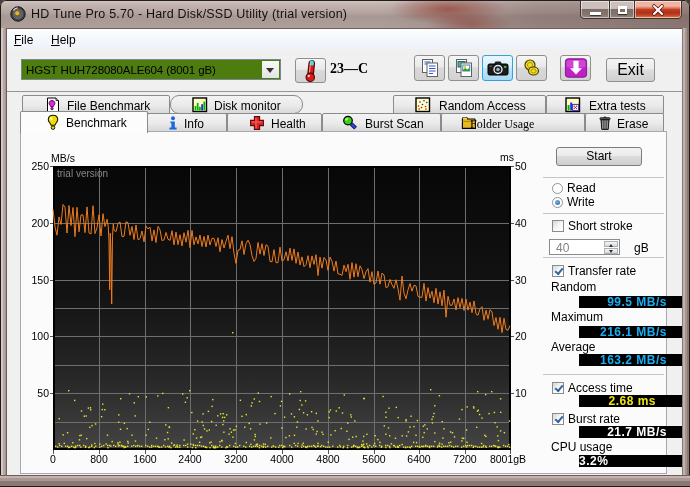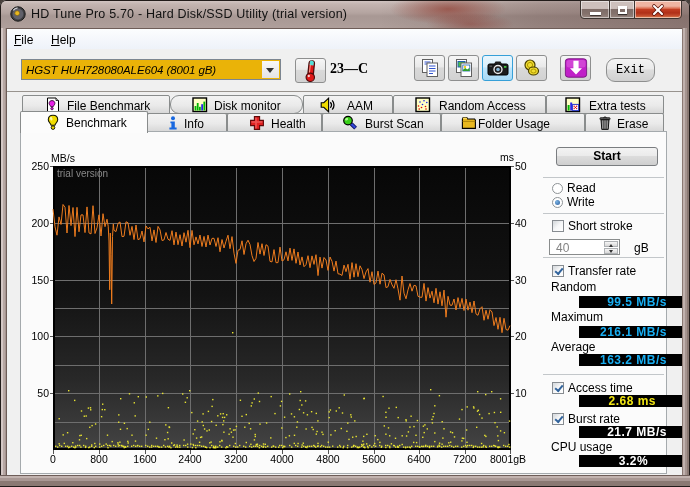--- a/index.html
+++ b/index.html
@@ -34,41 +34,41 @@
   background:linear-gradient(to bottom,#efb4a2 0 30%,#d96a4e 44%,#c23d22 50%,#b03018 70%,#c24a2c 85%,#db8352 100%); }
 .capglyph { position:absolute; color:#fff; }
 #btnmin .capglyph { left:9px; top:11px; width:11px; height:3px; background:#fff; box-shadow:0 1px 1px rgba(0,0,0,0.6); }
 #btnmax .capglyph { left:8px; top:5px; width:9px; height:8px; border:2px solid #fff; border-top-width:3px; box-shadow:0 1px 1px rgba(0,0,0,0.6); }
 
 #client { position:absolute; left:7px; top:28px; width:675px; height:447px; background:#f0f0f0; border-top:1px solid #6e5d58; }
 #menubar { position:absolute; left:7px; top:29px; width:675px; height:20px;
   background:linear-gradient(to bottom,#fcfdfe,#eef2f9); font-size:12px; color:#000; }
 #menubar span { position:absolute; top:4px; }
 #tbsep { position:absolute; left:7px; top:91px; width:675px; height:1px; background:#98938e; }
-#combo { position:absolute; left:21px; top:59px; width:260px; height:21px; background:#eab308; border:1px solid #7c8691; font-size:11.5px;font-style:italic; }
+#combo { position:absolute; left:21px; top:59px; width:260px; height:21px; background:#4d7c0f; border:1px solid #7c8691; font-size:11.5px; }
 #combo .ctext { position:absolute; left:4px; top:3.5px; color:#000; white-space:nowrap; letter-spacing:-0.1px; }
 #combo .carrow { position:absolute; right:1px; top:1px; width:17px; height:17px; background:linear-gradient(#f8f8f8,#e4e4e4); }
 #combo .carrow:after { content:""; position:absolute; left:4px; top:7px; border:4px solid transparent; border-top:5px solid #333; }
 .tbtn { position:absolute; top:55px; width:31px; height:26px; border:1px solid #8e8f8f; border-radius:3px;
   background:linear-gradient(to bottom,#f6f6f6,#e9e9e9 45%,#d9d9d9 50%,#d2d2d2); }
 .tbtn svg { position:absolute; left:50%; top:50%; transform:translate(-50%,-50%); }
-#exitbtn { position:absolute; left:606px; top:58px; width:49px; height:24px; border:1px solid #8e8f8f; border-radius:9px;
-  background:linear-gradient(to bottom,#f4f4f4,#ebebeb 45%,#dddddd 50%,#d0d0d0); font-size:12px; text-align:center; line-height:22px;font-family:Liberation Mono, monospace; }
+#exitbtn { position:absolute; left:606px; top:58px; width:49px; height:24px; border:1px solid #8e8f8f; border-radius:3px;
+  background:linear-gradient(to bottom,#f4f4f4,#ebebeb 45%,#dddddd 50%,#d0d0d0); font-size:16px; text-align:center; line-height:22px; }
 #templbl { position:absolute; left:330px; top:61px; font-size:14px; color:#000; font-family:"Liberation Serif",serif; font-weight:bold; letter-spacing:0px; }
 
 .tab { position:absolute; height:19px; border:1px solid #898c8c; border-radius:2px 2px 0 0;
   background:linear-gradient(to bottom,#f3f3f3,#eaeaea 55%,#d8d8d8); font-size:12px; }
 .tab .ticon { position:absolute; top:1px; width:16px; height:16px; }
 .tab .tlabel { position:absolute; top:3px; white-space:nowrap; }
 #pane { position:absolute; left:20px; top:131px; width:647px; height:343px; background:#fbfbfb; border:1px solid #a5aaad; }
 #seltab { position:absolute; height:22px; background:#fcfcfc; border:1px solid #898c8c; border-bottom:none; border-radius:2px 2px 0 0; font-size:12px; z-index:5; }
 
 .sep { position:absolute; height:1px; background:#c3c7ca; left:543px; width:121px; }
-#startbtn { position:absolute; left:556px; top:147px; width:102px; height:19px; border:1px solid #7a7d80; border-radius:3px;
-  background:linear-gradient(to bottom,#f3f3f3,#ebebeb 45%,#dcdcdc 50%,#cfcfcf); font-size:12px; text-align:center; line-height:17px;font-weight:bold; }
+#startbtn { position:absolute; left:556px; top:147px; width:86px; height:19px; border:1px solid #7a7d80; border-radius:3px;
+  background:linear-gradient(to bottom,#f3f3f3,#ebebeb 45%,#dcdcdc 50%,#cfcfcf); font-size:12px; text-align:center; line-height:17px; }
 .rlabel { position:absolute; font-size:12px; color:#000; white-space:nowrap; }
 .vbox { position:absolute; left:551px; width:109px; height:12px; background:#000; color:#18aef2; font-size:12px; font-weight:bold;
   text-align:right; padding-right:21px; line-height:12px; letter-spacing:0.5px;margin-left:28px; }
 .cb { position:absolute; width:12px; height:12px; background:linear-gradient(135deg,#dcdfe2 0 15%,#f6f7f8 50%,#fff 100%); border:1px solid #878c91; }
 .cb.checked:after { content:""; position:absolute; left:2px; top:2px; width:6px; height:3px; border-left:2px solid #31639c; border-bottom:2px solid #31639c; transform:rotate(-50deg); }
 .radio { position:absolute; width:11px; height:11px; border-radius:50%; background:#fff; border:1px solid #8e9396; }
 .radio.sel:after { content:""; position:absolute; left:2px; top:2px; width:5px; height:5px; border-radius:50%; background:radial-gradient(circle at 35% 35%, #7ab2e2, #2c5e9e); }
 #spinner { position:absolute; left:549px; top:239px; width:71px; height:16px; background:#fff; border:1px solid #898c8c; font-size:12px; color:#838383; }
 #spinner .sbtn { position:absolute; right:1px; width:14px; height:6.5px; background:linear-gradient(#f6f6f6,#d8d8d8); border:1px solid #aeb1b4; }
 #spinner .up:after { content:""; position:absolute; left:3.5px; top:0.5px; border:2.5px solid transparent; border-bottom:3.5px solid #333; }
@@ -161,28 +161,20 @@
       <span class="ticon" style="left:21px;"><svg width="16" height="16">
           <rect x="1" y="1" width="13.5" height="13.5" fill="#ffffc4" stroke="#000" stroke-width="1.4"></rect>
           <rect x="2.6" y="9" width="1.8" height="4.5" fill="#00b400"></rect>
           <rect x="4.8" y="6" width="1.8" height="7.5" fill="#00b400"></rect>
           <rect x="7" y="9.8" width="1.8" height="3.7" fill="#00b400"></rect>
           <rect x="9.2" y="7.2" width="1.8" height="6.3" fill="#2828e8"></rect>
           <rect x="11.4" y="4.6" width="1.8" height="8.9" fill="#00b400"></rect>
         </svg></span>
       <span class="tlabel" style="left:43px;">Disk monitor</span>
     </div>
-    <div class="tab" style="left:303px; top:95px; width:90px;">
-      <span class="ticon" style="left:16px;"><svg width="16" height="16">
-          <polygon points="1.2,5.7 3.8,5.7 8.6,1.2 8.6,14.8 3.8,10.3 1.2,10.3" fill="#f0dc00" stroke="#000" stroke-width="1.1"></polygon>
-          <path d="M10.3,5.2 a4.2,4.2 0 0 1 0,5.6" fill="none" stroke="#000" stroke-width="1.3"></path>
-          <path d="M12.2,3.4 a6.8,6.8 0 0 1 0,9.2" fill="none" stroke="#000" stroke-width="1.3"></path>
-        </svg></span>
-      <span class="tlabel" style="left:43px;">AAM</span>
-    </div>
     <div class="tab" style="left:393px; top:95px; width:153px;">
       <span class="ticon" style="left:21px;"><svg width="16" height="16">
           <rect x="1" y="1" width="13.5" height="13.5" fill="#ffffc4" stroke="#000" stroke-width="1.4"></rect>
           <circle cx="3.5" cy="9" r="0.8" fill="#e00000"></circle>
           <circle cx="5" cy="5" r="0.8" fill="#2020e0"></circle>
           <circle cx="6.5" cy="10.5" r="0.8" fill="#e00000"></circle>
           <circle cx="7.5" cy="7.5" r="0.8" fill="#2020e0"></circle>
           <circle cx="9" cy="3.8" r="0.8" fill="#2020e0"></circle>
           <circle cx="10.5" cy="9.5" r="0.8" fill="#e00000"></circle>
           <circle cx="11.8" cy="5.5" r="0.8" fill="#2020e0"></circle>
@@ -227,21 +219,21 @@
           <ellipse cx="4.6" cy="4.2" rx="1.6" ry="1.2" fill="#b0f890" transform="rotate(-30 4.6 4.2)"></ellipse>
         </svg></span>
       <span class="tlabel" style="left:42px;">Burst Scan</span>
     </div>
     <div class="tab" style="left:441px; top:113px; width:144px;">
       <span class="ticon" style="left:19px;"><svg width="16" height="16">
           <path d="M1.4,13.4 V4.2 l0.8,-1.6 h3.6 l0.8,1.4 h7 l0.8,1.2 v8.2 z" fill="#e8b820" stroke="#000" stroke-width="1.1"></path>
           <path d="M1.4,6.4 h13" stroke="#a07808" stroke-width="0.8"></path>
           <path d="M2.2,2.6 h3.4 l0.7,1.3 h-4.5 z" fill="#f8d860"></path>
         </svg></span>
-      <span class="tlabel" style="left:36px;">Folder Usage</span>
+      <span class="tlabel" style="left:28px;font-family:Liberation Serif, serif;">Folder Usage</span>
     </div>
     <div class="tab" style="left:585px; top:113px; width:79px;">
       <span class="ticon" style="left:11px;"><svg width="16" height="16">
           <path d="M4,4.6 h8 l-0.8,9.8 h-6.4 z" fill="#555" stroke="#111" stroke-width="1"></path>
           <path d="M5.6,5.4 v8.2 M8,5.4 v8.2 M10.4,5.4 v8.2" stroke="#9a9a9a" stroke-width="1"></path>
           <rect x="3" y="2.8" width="10" height="1.8" rx="0.5" fill="#6a6a6a" stroke="#111" stroke-width="0.9"></rect>
           <path d="M6.4,2.8 a1.8,1.4 0 0 1 3.2,0" fill="none" stroke="#111" stroke-width="1"></path>
         </svg></span>
       <span class="tlabel" style="left:31px;">Erase</span>
     </div>
@@ -910,21 +902,21 @@
     <div class="rlabel" style="left:551px; top:340px;">Average</div>
     <div class="vbox" style="top:354px;">163.2 MB/s</div>
     <div class="sep" style="top:374px;"></div>
     <div class="cb checked" style="left:552px; top:382px;"></div>
     <div class="rlabel" style="left:568px; top:381px;">Access time</div>
     <div class="vbox" style="top:395px; color:#f0e512; padding-right:32px;">2.68 ms</div>
     <div class="cb checked" style="left:552px; top:413px;"></div>
     <div class="rlabel" style="left:568px; top:412px;">Burst rate</div>
     <div class="vbox" style="top:426px; color:#fff;">21.7 MB/s</div>
     <div class="rlabel" style="left:551px; top:440px;">CPU usage</div>
-    <div class="vbox" style="top:455px; color:#fff; text-align:center; padding-right:0;">3.2%</div>
+    <div class="vbox" style="top:455px; color:#fff; text-align:left; padding-right:0;">3.2%</div>
  <div id="borderL"></div>
  <div id="borderR"></div>
  <div id="borderB"></div>
  <div id="tbline"></div>
  <div id="appicon"><svg width="16" height="16">
         <circle cx="8" cy="8" r="7.2" fill="#3e3e42" stroke="#1a1a1a"></circle>
         <circle cx="8" cy="8" r="5.4" fill="#60606a"></circle>
         <circle cx="7.2" cy="7.2" r="2.4" fill="#e8b820" stroke="#7a5c10" stroke-width="0.6"></circle>
         <path d="M3.2,4.4 a6.4,6.4 0 0 1 4.4,-2.6" stroke="#cfcfd4" fill="none" stroke-width="1.3"></path>
       </svg></div>

